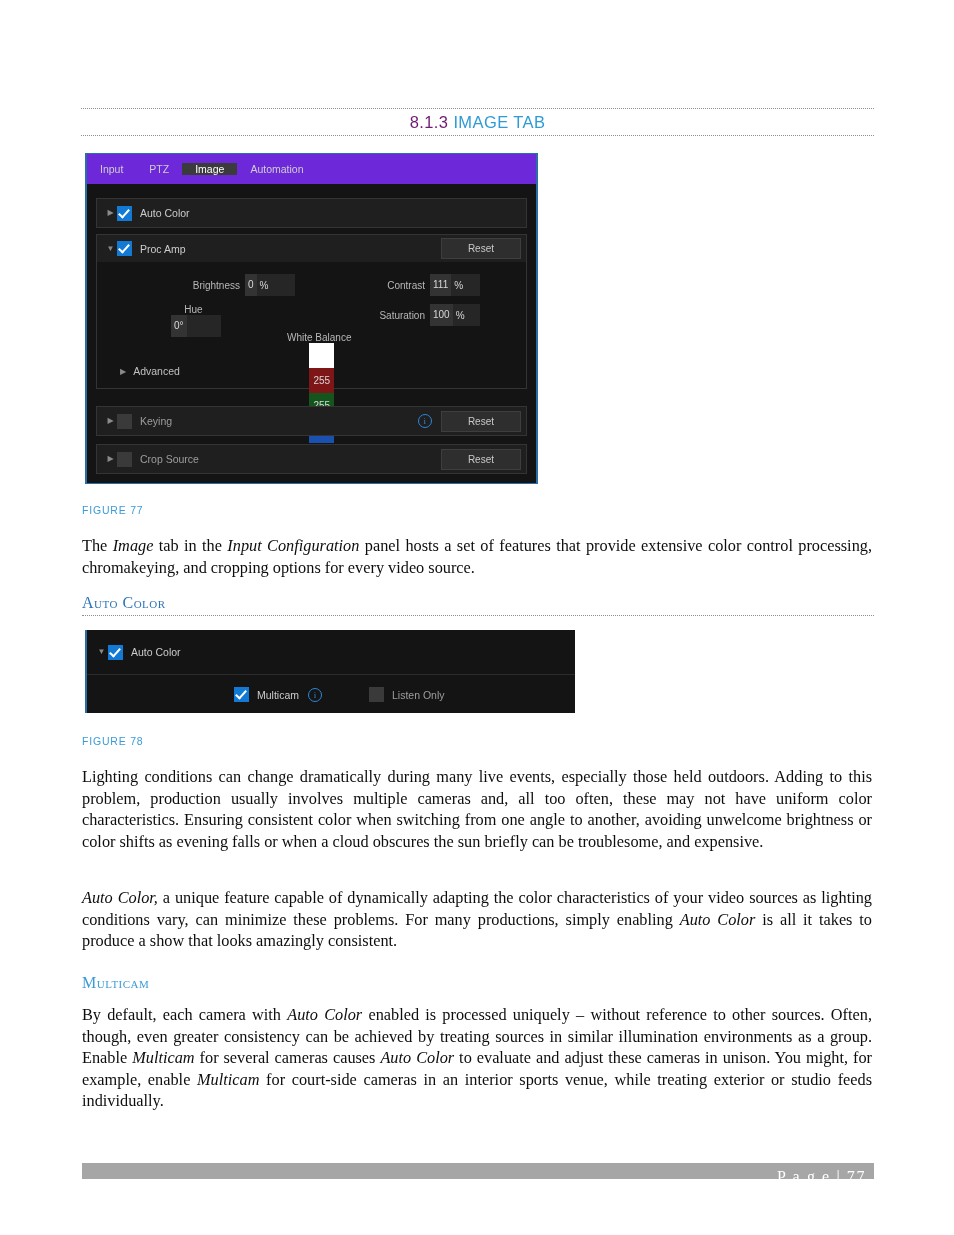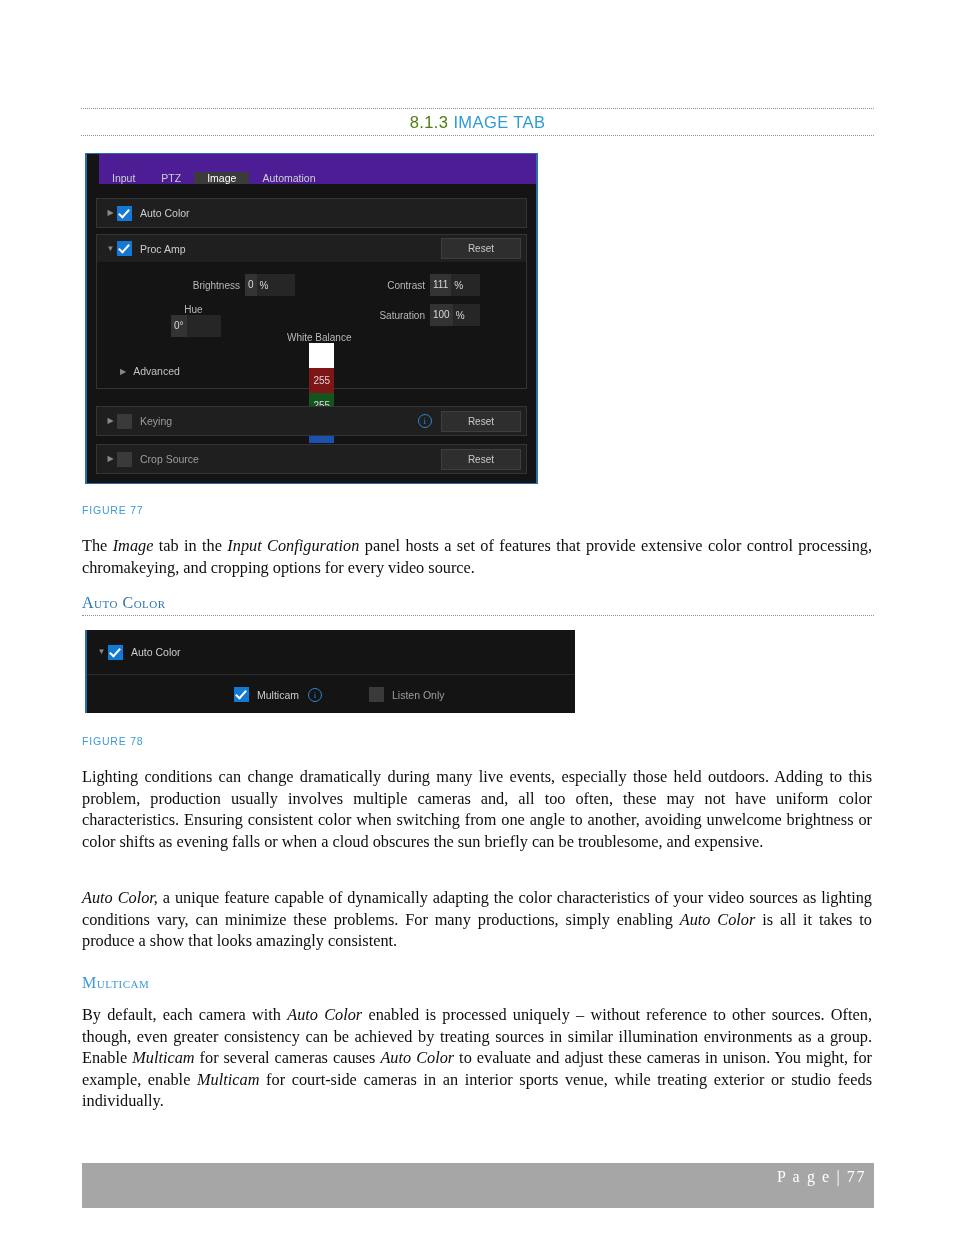--- a/index.html
+++ b/index.html
@@ -34,21 +34,21 @@
     width: 100%;
   }
   .sec-head {
     text-align: center;
     font-family: "Liberation Sans", sans-serif;
     font-size: 16.5px;
     letter-spacing: 0.4px;
     padding: 4px 0 3px 0;
     white-space: nowrap;
   }
-  .sec-num { color: #4d7c0f; }
+  .sec-num { color: #701a75; }
   .sec-title { color: #2e9bd6; }
 
   
   .ui-panel {
     position: absolute;
     background: #141414;
     border-left: 2px solid #2a6ea8;
     border-right: 2px solid #2a6ea8;
     border-top: 1px solid #2a6ea8;
     border-bottom: 1px solid #2a6ea8;
@@ -67,26 +67,26 @@
     width: 490px;
     height: 83px;
     border: none;
     border-left: 2px solid #2a6ea8;
     background: #141414;
   }
 
   
   .tabbar {
     position: absolute;
-    left: 12px; top: 0;
+    left: 0; top: 0;
     right: 0;
     height: 30px;
-    background: #4c1d95;
-    display: flex;
-    align-items: flex-end;
+    background: #6d28d9;
+    display: flex;
+    align-items: center;
   }
   .tab {
     display: flex;
     align-items: center;
     padding: 0 13px;
     font-size: 10.5px;
     color: #cfcfcf;
     cursor: default;
   }
   .tab.active {
@@ -301,21 +301,21 @@
   }
   .sub-head.c1 { color: #2e74b5; }
   .sub-head.c2 { color: #3b9bd9; }
 
   
   .footer-bar {
     position: absolute;
     left: 82px;
     top: 1163px;
     width: 792px;
-    height: 45px;
+    height: 16px;
     background: #a6a6a6;
   }
   .footer-text {
     position: absolute;
     right: 8px;
     top: 0;
     height: 27px;
     line-height: 27px;
     color: #ffffff;
     font-family: "Liberation Serif", serif;

